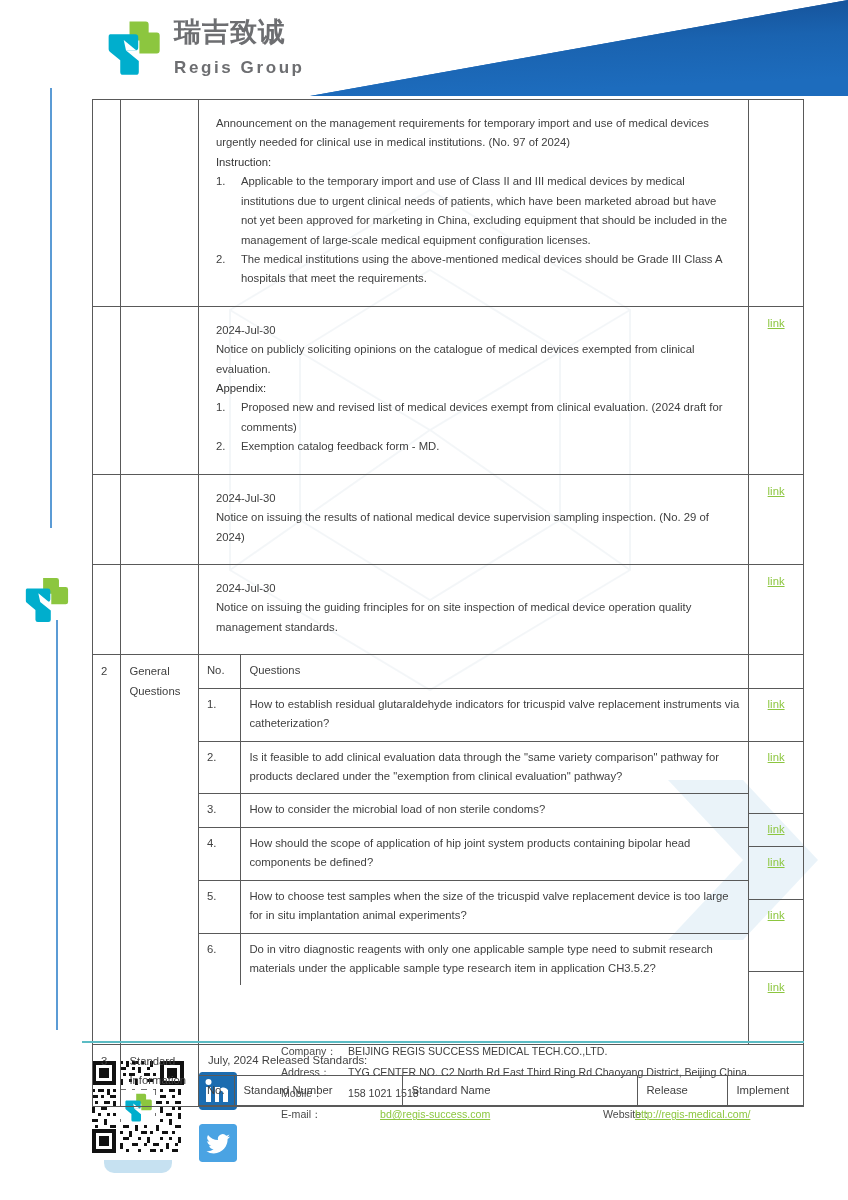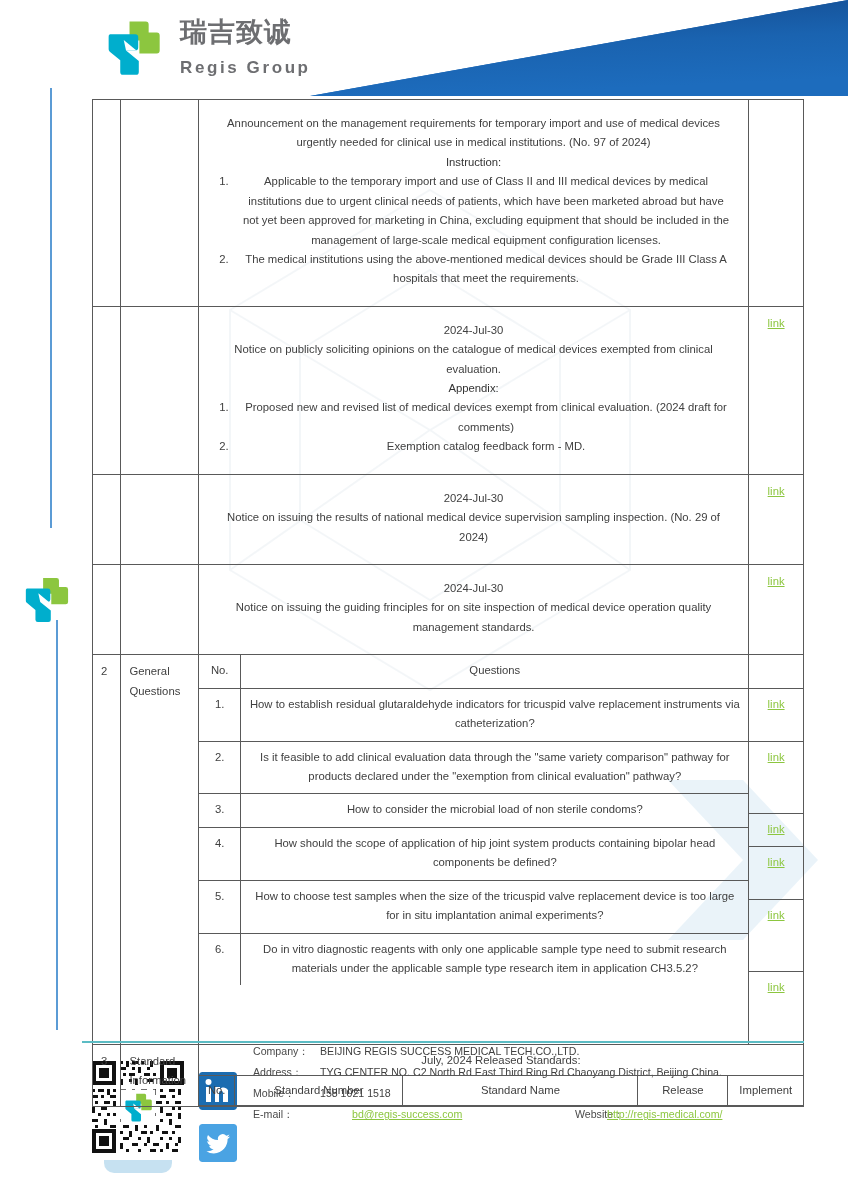--- a/index.html
+++ b/index.html
@@ -21,21 +21,21 @@
   }
   .wm-arrow {
     right:0px; top:770px; width:180px; height:180px; opacity:.35;
   }
 
   
   .banner { position:absolute; left:0; top:0; width:848px; height:96px; z-index:3; }
 
   .logo-wrap {
     position:absolute; left:104px; top:18px; z-index:5;
-    display:flex; align-items:center; gap:18px;
+    display:flex; align-items:center; gap:12px;
   }
   .logo-mark { width:58px; height:58px; }
   .logo-txt { display:flex; flex-direction:column; line-height:1; }
   .logo-cn {
     font-family:"DejaVu Sans", sans-serif;
     font-size:27px; font-weight:bold; color:#6d6e71; letter-spacing:1px;
   }
   .logo-en {
     font-size:17px; font-weight:bold; color:#6d6e71;
     letter-spacing:2.6px; margin-top:14px;
@@ -58,21 +58,21 @@
   table.main td {
     border:1px solid #595959;
     vertical-align:top;
     padding:7px 8px 8px 8px;
     font-size:11.3px;
     line-height:1.72;
     color:#404040;
   }
   td.c-num  { width:27px; padding-left:5px; padding-right:3px; }
   td.c-cat  { width:68px; }
-  td.c-body { width:522px; padding:0; border:1px solid #595959;text-align:center; }
+  td.c-body { width:522px; padding:0; border:1px solid #595959; }
   td.c-link { width:52px; text-align:center; padding-left:10px; }
 
   .bodypad { padding:7px 9px 9px 9px; }
 
   a.link {
     color:#8cc63f; text-decoration:underline;
     font-size:11.3px; font-family:"Liberation Sans", sans-serif;
   }
   .bold { font-weight:normal; color:#333; }
 
@@ -113,21 +113,21 @@
     position:absolute; left:104px; top:1160px; width:68px; height:13px;
     background:#bcdcef; border-radius:0 0 10px 10px; opacity:.85;
   }
   .soc { position:absolute; left:199px; }
   .soc-in  { top:1072px; }
   .soc-tw  { top:1124px; }
   .soc-box { width:38px; height:38px; border-radius:3px; }
 
   .contact { position:absolute; left:253px; top:1046px; width:580px; }
   .crow { display:flex; font-size:10.6px; line-height:1; margin-bottom:10.5px; color:#404040; }
-  .crow .lbl { width:67px; flex:none; color:#4a4a4a; }
+  .crow .lbl { width:67px; flex:none; color:#4a4a4a;margin-left:28px; }
   .crow .val { color:#404040; }
   .crow a { color:#8cc63f; text-decoration:underline;padding-left:32px; }
   .crow .lbl2 { width:72px; flex:none; color:#4a4a4a; padding-left:79px; }
   .valw { width:176px; flex:none; }
 </style>
 </head>
 <body>
 
 <svg class="wm wm-hex" viewBox="0 0 560 700">
   <g fill="none" stroke="#e9eef2" stroke-width="2">

